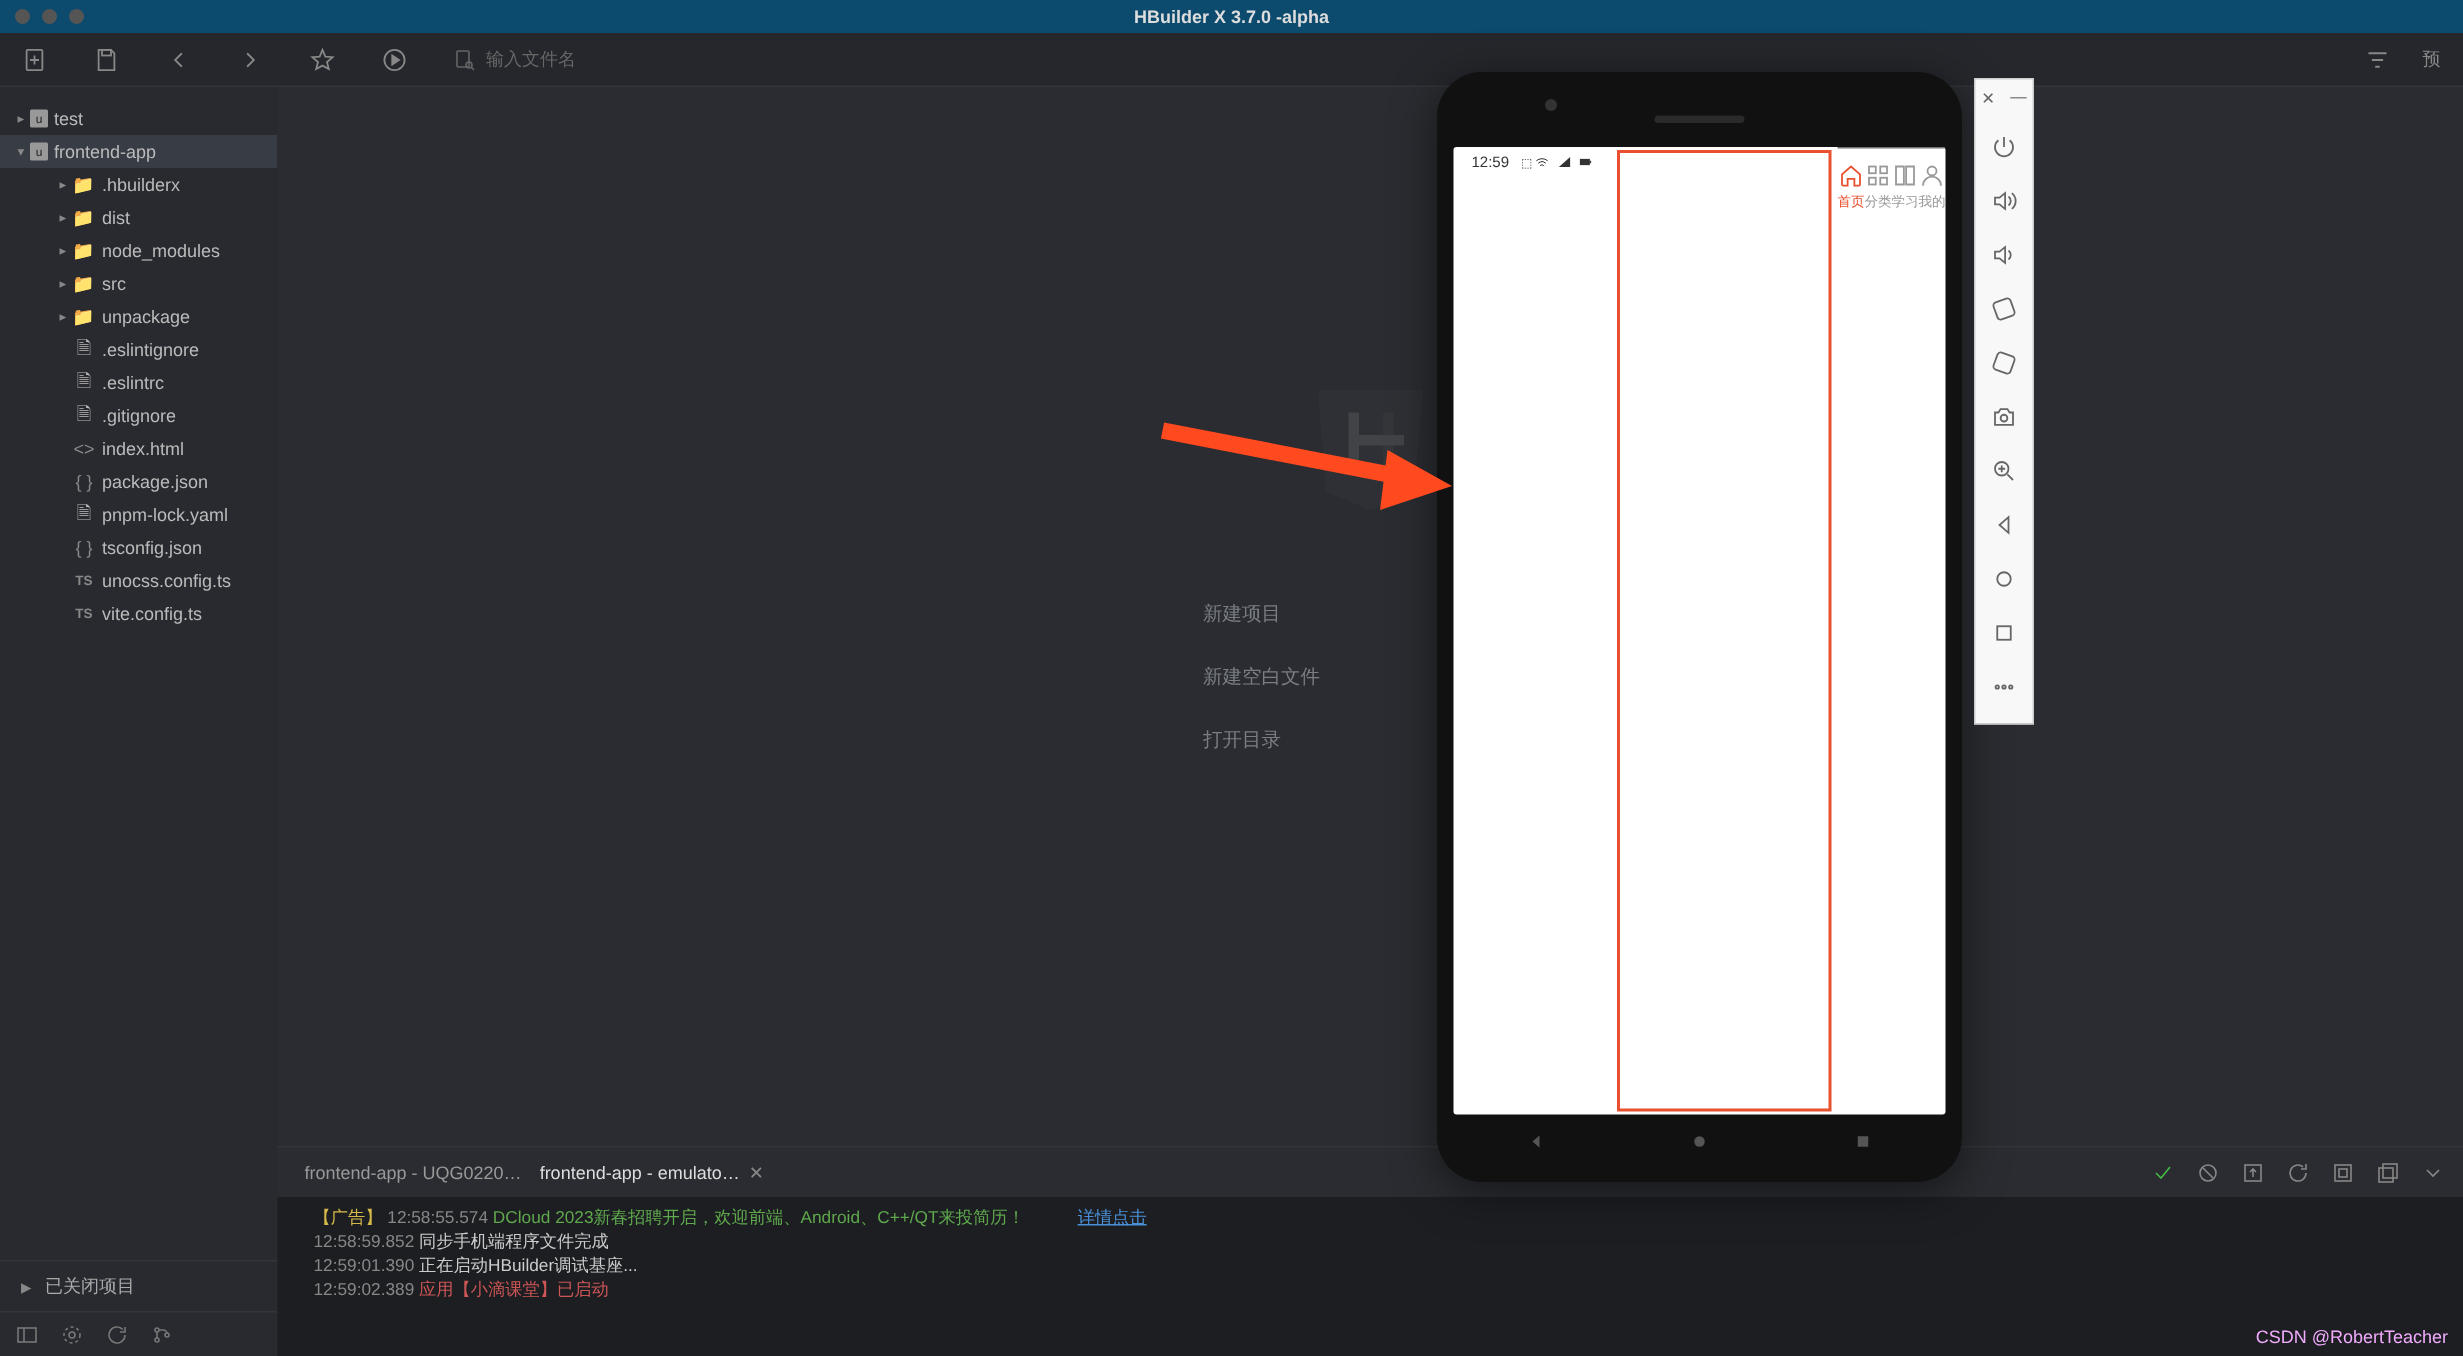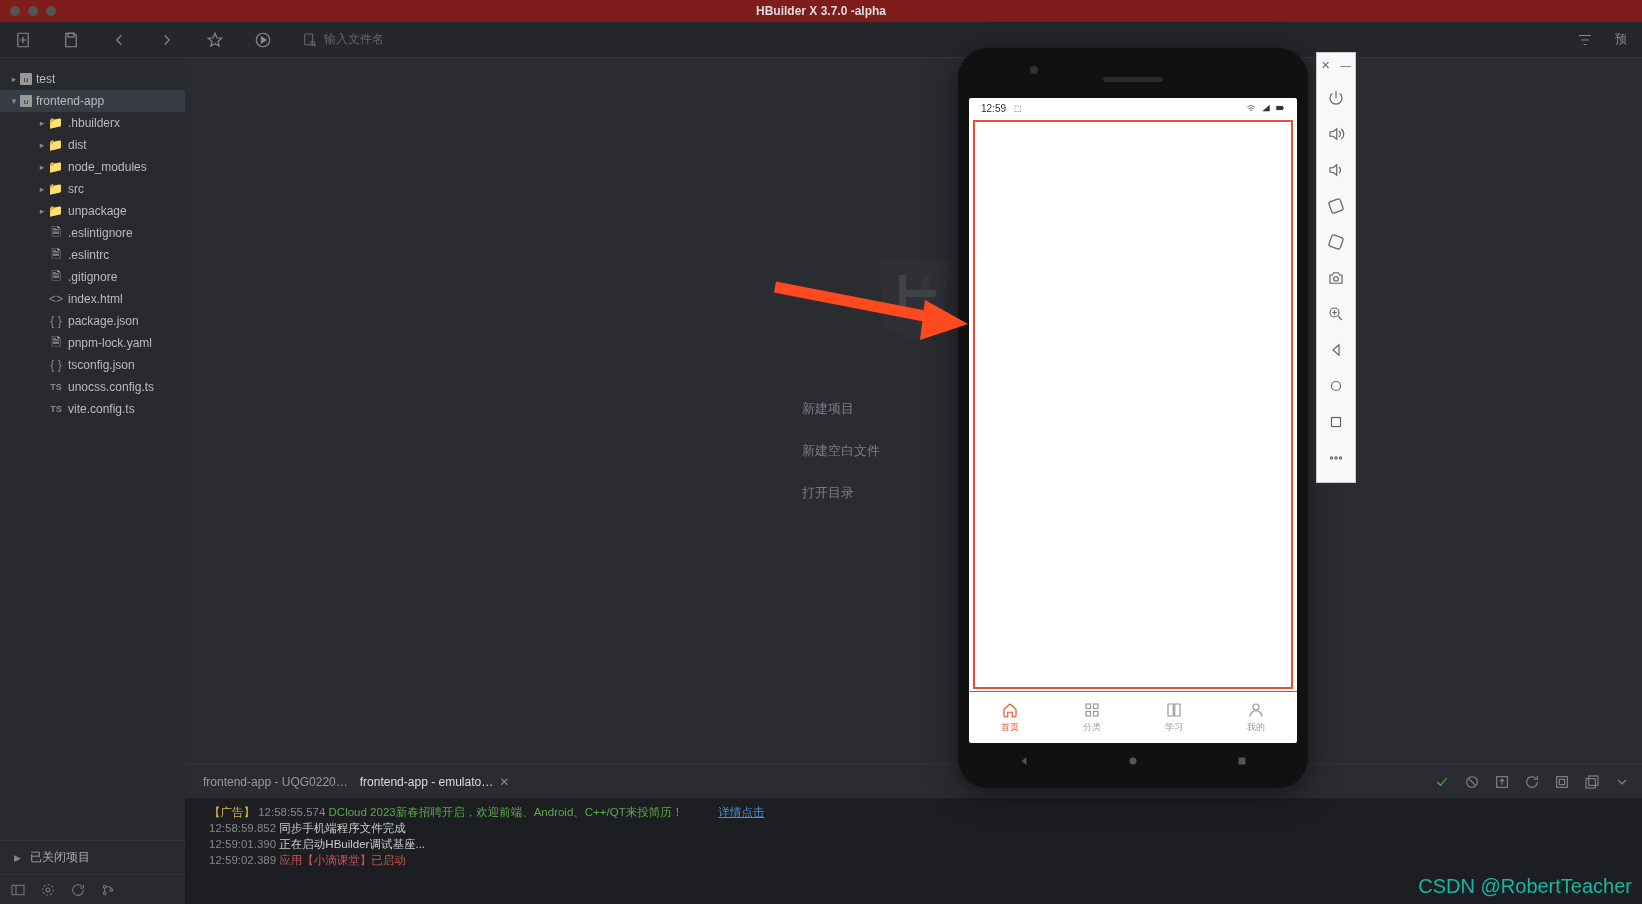--- a/index.html
+++ b/index.html
@@ -1,20 +1,20 @@
 <!DOCTYPE html>
 <html><head>
 <meta charset="utf-8">
 <style>
 * { margin: 0; padding: 0; box-sizing: border-box; font-family: -apple-system, "PingFang SC", "Microsoft YaHei", sans-serif; }
 html, body { width: 1642px; height: 904px; overflow: hidden; background: #25272c; color: #bbb; }
 .window { width: 100%; height: 100%; display: flex; flex-direction: column; position: relative; }
 
 
-.titlebar { height: 22px; background: #7f1d1d; display: flex; align-items: center; position: relative; }
+.titlebar { height: 22px; background: #0c4a6e; display: flex; align-items: center; position: relative; }
 .traffic { display: flex; gap: 8px; margin-left: 10px; }
 .traffic span { width: 10px; height: 10px; border-radius: 50%; background: #555; display: inline-block; }
 .titlebar .title { position: absolute; left: 50%; transform: translateX(-50%); font-size: 12px; color: #ddd; font-weight: 600; }
 
 
 .toolbar { height: 36px; background: #25272c; border-bottom: 1px solid #33353a; display: flex; align-items: center; padding-left: 14px; gap: 30px; }
 .toolbar .ico { width: 18px; height: 18px; display: flex; align-items: center; justify-content: center; color: #888; }
 .toolbar .search { display: flex; align-items: center; gap: 6px; color: #666; font-size: 12px; }
 .toolbar .right { margin-left: auto; display: flex; align-items: center; gap: 18px; padding-right: 12px; }
 
@@ -56,21 +56,21 @@
 .c-green { color: #5fa84c; }
 .c-white { color: #ccc; }
 .c-red { color: #c55; }
 .c-link { color: #4a90d6; text-decoration: underline; cursor: pointer; margin-left: 32px; }
 
 
 .phone { position: absolute; top: 48px; left: 958px; width: 350px; height: 740px; background: #111; border-radius: 30px; padding: 12px 11px; box-shadow: 0 6px 30px rgba(0,0,0,.5); }
 .phone-top { height: 38px; display: flex; align-items: center; justify-content: center; }
 .phone-top .speaker { width: 60px; height: 5px; background: #2a2a2a; border-radius: 3px; }
 .phone-top .cam { position: absolute; top: 18px; left: 72px; width: 8px; height: 8px; border-radius: 50%; background: #333; }
-.screen { background: #fff; height: 645px; border-radius: 2px; display: flex; flex-direction: column; overflow: hidden; justify-content: flex-end; }
+.screen { background: #fff; height: 645px; border-radius: 2px; display: flex; overflow: hidden; justify-content: flex-end; }
 .status-bar { height: 20px; display: flex; align-items: center; justify-content: space-between; padding: 0 12px; font-size: 10px; color: #333; }
 .status-bar .left { display: flex; align-items: center; gap: 8px; }
 .status-bar .right { display: flex; align-items: center; gap: 3px; }
 .app-body { flex: 1; border: 2px solid #e8502f; margin: 2px 4px; }
 .tab-bar { height: 52px; display: flex; border-top: 1px solid #737373; }
 .tab-bar .tab { flex: 1; display: flex; flex-direction: column; align-items: center; justify-content: center; gap: 2px; font-size: 9px; color: #999; }
 .tab-bar .tab.active { color: #e8502f; }
 .tab-bar .tab .ico { font-size: 16px; }
 .nav-bar { height: 36px; display: flex; align-items: center; justify-content: space-around; color: #555; }
 .nav-bar .n { width: 14px; height: 14px; }
@@ -80,21 +80,21 @@
 .emu-tools .row1 { display: flex; gap: 10px; width: 100%; justify-content: center; margin-bottom: 8px; }
 .emu-tools .row1 span { font-size: 11px; color: #666; cursor: pointer; }
 .emu-tools .t { width: 32px; height: 36px; display: flex; align-items: center; justify-content: center; color: #666; cursor: pointer; }
 .emu-tools .t svg { width: 18px; height: 18px; }
 
 
 .arrow { position: absolute; top: 272px; left: 770px; width: 200px; height: 70px; }
 .arrow svg { width: 100%; height: 100%; }
 
 
-.watermark { position: absolute; bottom: 6px; right: 10px; font-size: 20px; color: #14b8a6; font-family: Arial; }
+.watermark { position: absolute; bottom: 6px; right: 10px; font-size: 12px; color: #f0abfc; font-family: Arial; }
 
 svg { stroke: currentColor; fill: none; stroke-width: 1.6; }
 </style>
 </head>
 <body>
 
 <div class="window">
 
   <div class="titlebar">
     <div class="traffic">

